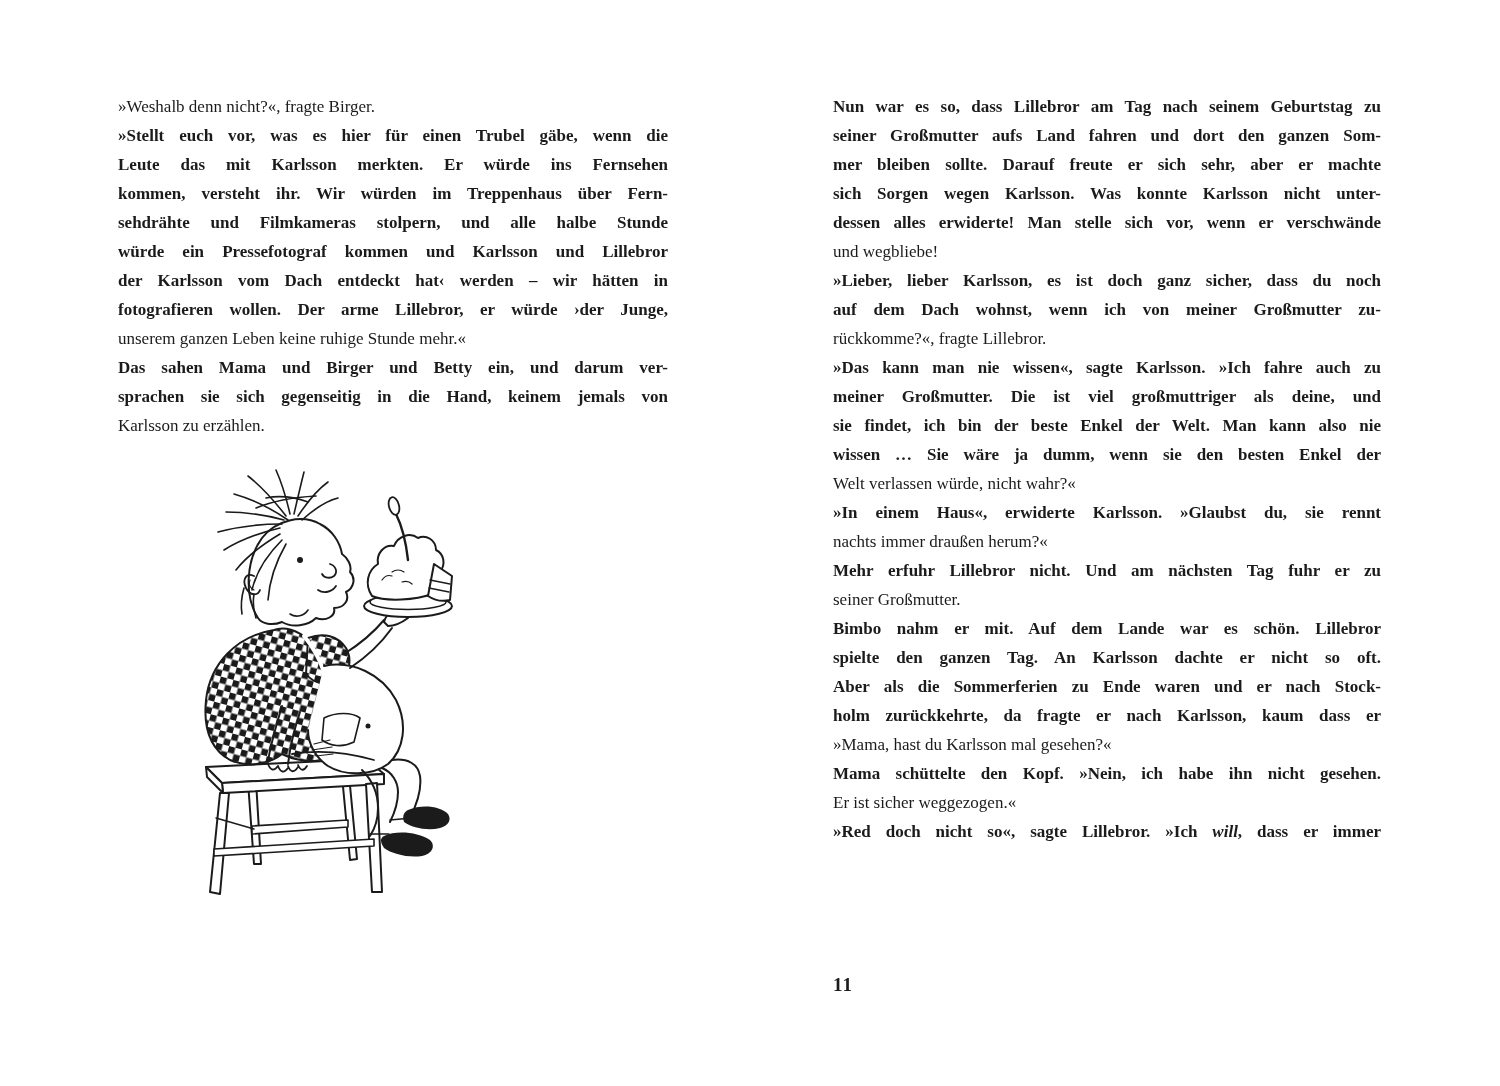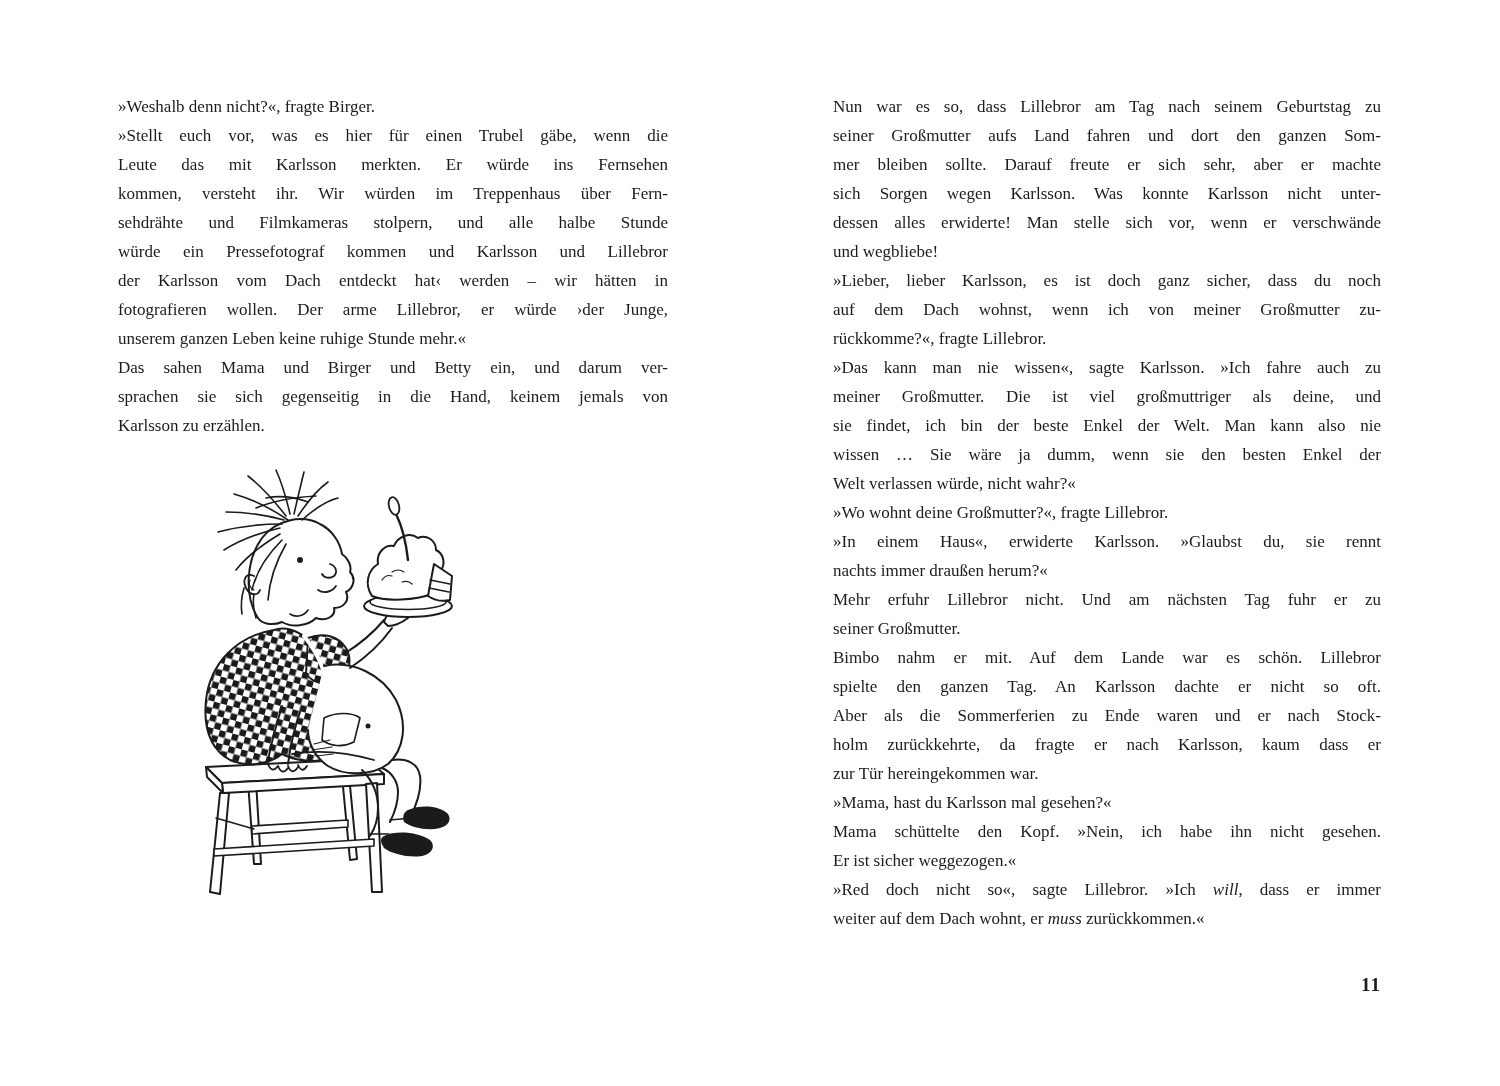--- a/index.html
+++ b/index.html
@@ -4,25 +4,25 @@
 <style>
   html,body{margin:0;padding:0;}
   body{
     width:1500px;height:1086px;background:#ffffff;position:relative;
     font-family:"Liberation Serif", serif;color:#1b1b1b;overflow:hidden;
   }
   .col{position:absolute;top:92px;font-size:17px;line-height:29px;}
   #col-left{left:118px;width:550px;}
   #col-right{left:833px;width:548px;}
   .line{text-align:left;}
-  .line.j{text-align:justify;text-align-last:justify;}
+  .line.j{text-align:justify;text-align-last:justify;font-weight:bold;}
   .line i{font-style:italic;}
   .illu{margin:28px 0 0 78px;width:260px;height:430px;}
   .pagenum{
-    position:absolute;left:833px;top:974px;width:548px;text-align:right;
+    position:absolute;left:833px;top:974px;width:548px;text-align:left;
     font-size:19px;font-weight:bold;letter-spacing:1px;
   }
 </style>
 </head>
 <body>
 
 <div class="col" id="col-left">
   <div>
       <div class="line">»Weshalb denn nicht?«, fragte Birger.</div>
       <div class="line j">»Stellt euch vor, was es hier für einen Trubel gäbe, wenn die</div>
@@ -142,31 +142,28 @@
       <div class="line j">dessen alles erwiderte! Man stelle sich vor, wenn er verschwände</div>
       <div class="line">und wegbliebe!</div>
       <div class="line j">»Lieber, lieber Karlsson, es ist doch ganz sicher, dass du noch</div>
       <div class="line j">auf dem Dach wohnst, wenn ich von meiner Großmutter zu-</div>
       <div class="line">rückkomme?«, fragte Lillebror.</div>
       <div class="line j">»Das kann man nie wissen«, sagte Karlsson. »Ich fahre auch zu</div>
       <div class="line j">meiner Großmutter. Die ist viel großmuttriger als deine, und</div>
       <div class="line j">sie findet, ich bin der beste Enkel der Welt. Man kann also nie</div>
       <div class="line j">wissen … Sie wäre ja dumm, wenn sie den besten Enkel der</div>
       <div class="line">Welt verlassen würde, nicht wahr?«</div>
-      <div class="line">»Wo wohnt deine Großmutter?«, fragte Lillebror.</div>
       <div class="line j">»In einem Haus«, erwiderte Karlsson. »Glaubst du, sie rennt</div>
       <div class="line">nachts immer draußen herum?«</div>
       <div class="line j">Mehr erfuhr Lillebror nicht. Und am nächsten Tag fuhr er zu</div>
       <div class="line">seiner Großmutter.</div>
       <div class="line j">Bimbo nahm er mit. Auf dem Lande war es schön. Lillebror</div>
       <div class="line j">spielte den ganzen Tag. An Karlsson dachte er nicht so oft.</div>
       <div class="line j">Aber als die Sommerferien zu Ende waren und er nach Stock-</div>
       <div class="line j">holm zurückkehrte, da fragte er nach Karlsson, kaum dass er</div>
-      <div class="line">zur Tür hereingekommen war.</div>
       <div class="line">»Mama, hast du Karlsson mal gesehen?«</div>
       <div class="line j">Mama schüttelte den Kopf. »Nein, ich habe ihn nicht gesehen.</div>
       <div class="line">Er ist sicher weggezogen.«</div>
       <div class="line j">»Red doch nicht so«, sagte Lillebror. »Ich <i>will</i>, dass er immer</div>
-      <div class="line">weiter auf dem Dach wohnt, er <i>muss</i> zurückkommen.«</div>
     </div>
 </div>
 
 <div class="pagenum">11</div>
 
 </body></html>

